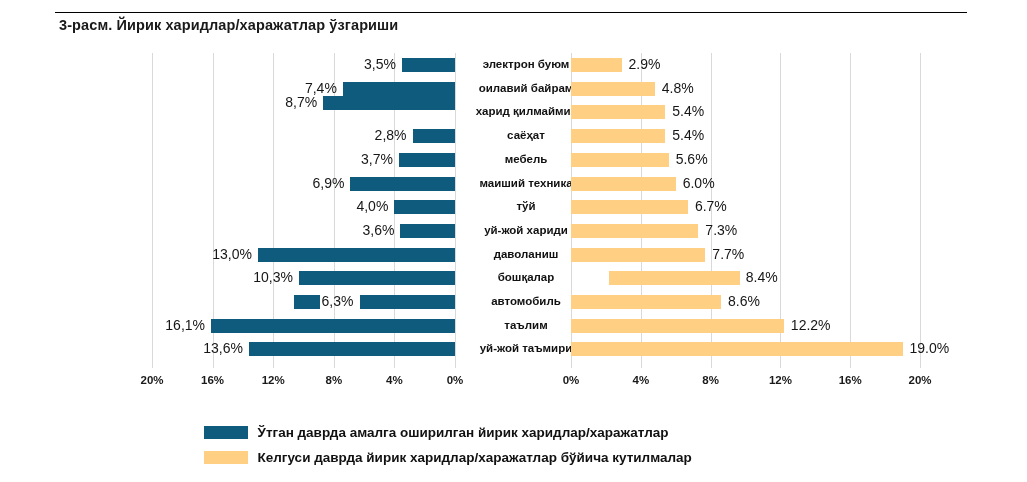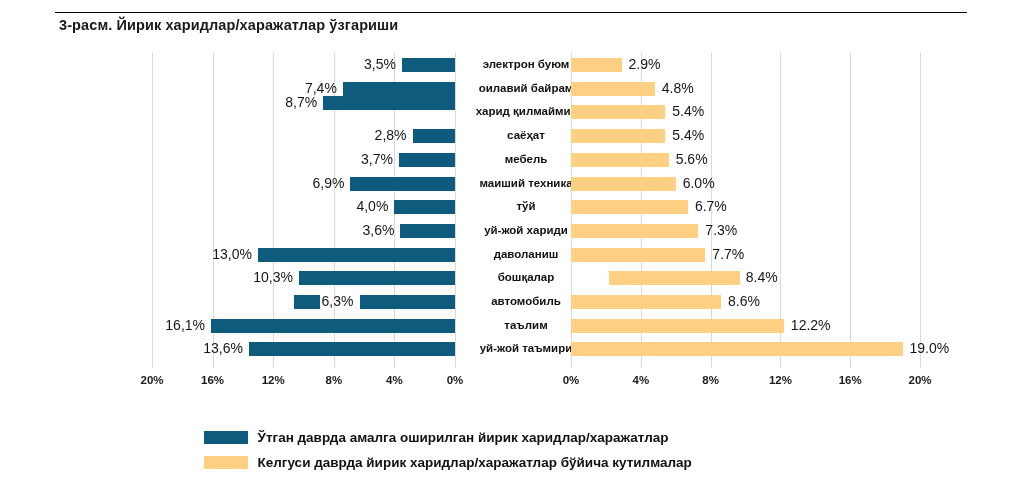--- a/index.html
+++ b/index.html
@@ -81,21 +81,21 @@
     font-size:11.5px;font-weight:bold;color:#1a1a1a;
     transform:translateX(-50%);white-space:nowrap;
   }
 
   
   .legend{
     position:absolute;left:0;top:420px;width:1027px;
   }
   .legend-row{
     position:relative;height:25px;
-    display:flex;align-items:flex-end;justify-content:center;
+    display:flex;align-items:center;justify-content:center;
   }
   .swatch{
     width:44px;height:13px;margin-right:10px;flex:none;
   }
   .sw-blue{background:#0f5b7e;}
   .sw-orange{background:#ffd083;}
   .legend-text{
     font-size:13.5px;font-weight:bold;color:#111111;white-space:nowrap;
   }
   .legend-inner{display:flex;align-items:center;width:620px;}

